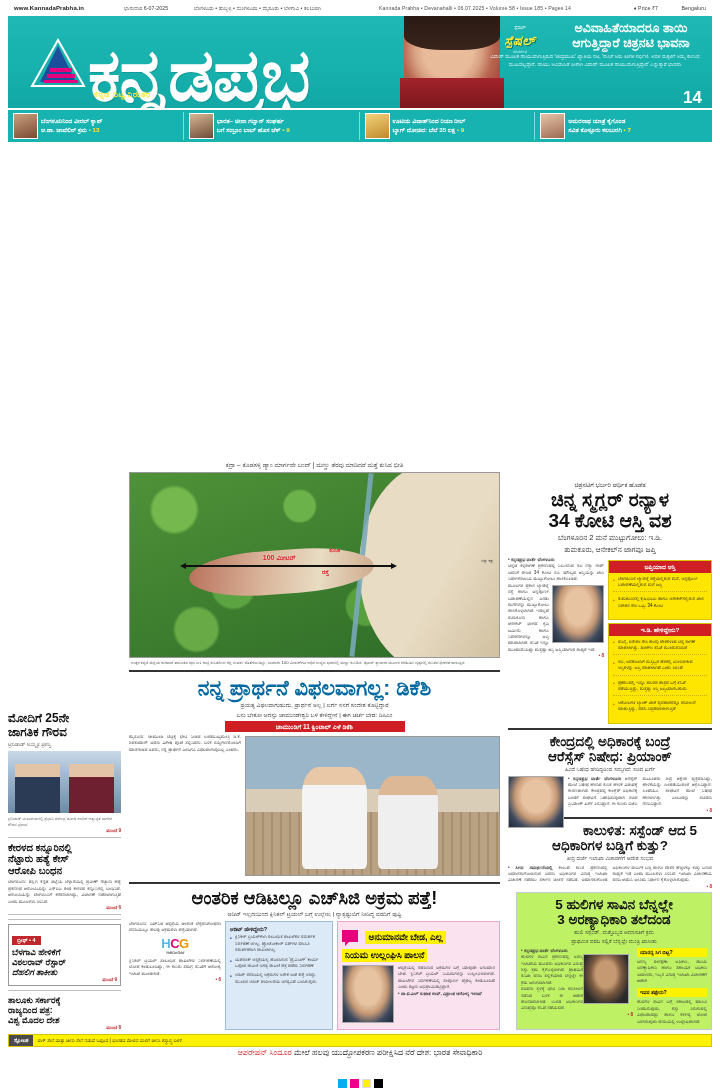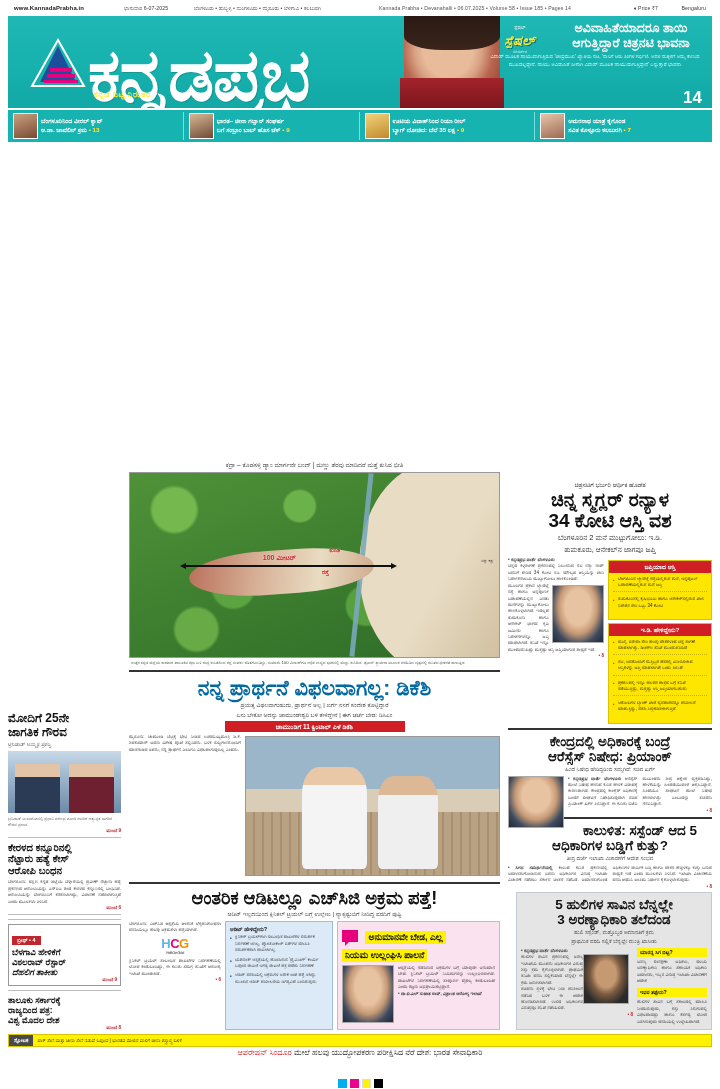--- a/index.html
+++ b/index.html
@@ -278,21 +278,21 @@
     padding-left: 5px; position: relative; margin-bottom: 4px;
     border-bottom: 1px dotted #c8b400; padding-bottom: 3px;
   }
   .ybox li:last-child { border-bottom: none; }
   .ybox li::before { content:'●'; position:absolute; left:0; font-size:2.6px; top:1.6px; color:#b00; }
 
   .r-head2 { font-size: 13.5px; font-weight: bold; color: #111; text-align: center; line-height: 15px; }
   .r-sub2 { font-size: 5.6px; color: #333; text-align: center; line-height: 7px; margin-top: 2px; }
 
   .greybox {
-    background: #e5e5e5; border: 1px solid #c2cad2; padding: 4px; margin-top: 3px; margin-left: 8px;
+    background: #bef264; border: 1px solid #c2cad2; padding: 4px; margin-top: 3px; margin-left: 8px;
   }
   .yellow-inline { background: #fff200; font-size: 5.2px; font-weight: bold; padding: 1px 3px; }
 
   
   .bottom-lead { margin: 4px 8px 0; }
   .bl-strip {
     display: flex; align-items: stretch; background: #fff200; border: 1px solid #d9c400; height: 13px;
   }
   .bl-strip .tag {
     background: #4a4a4a; color: #fff; font-size: 5.4px; font-weight: bold;

